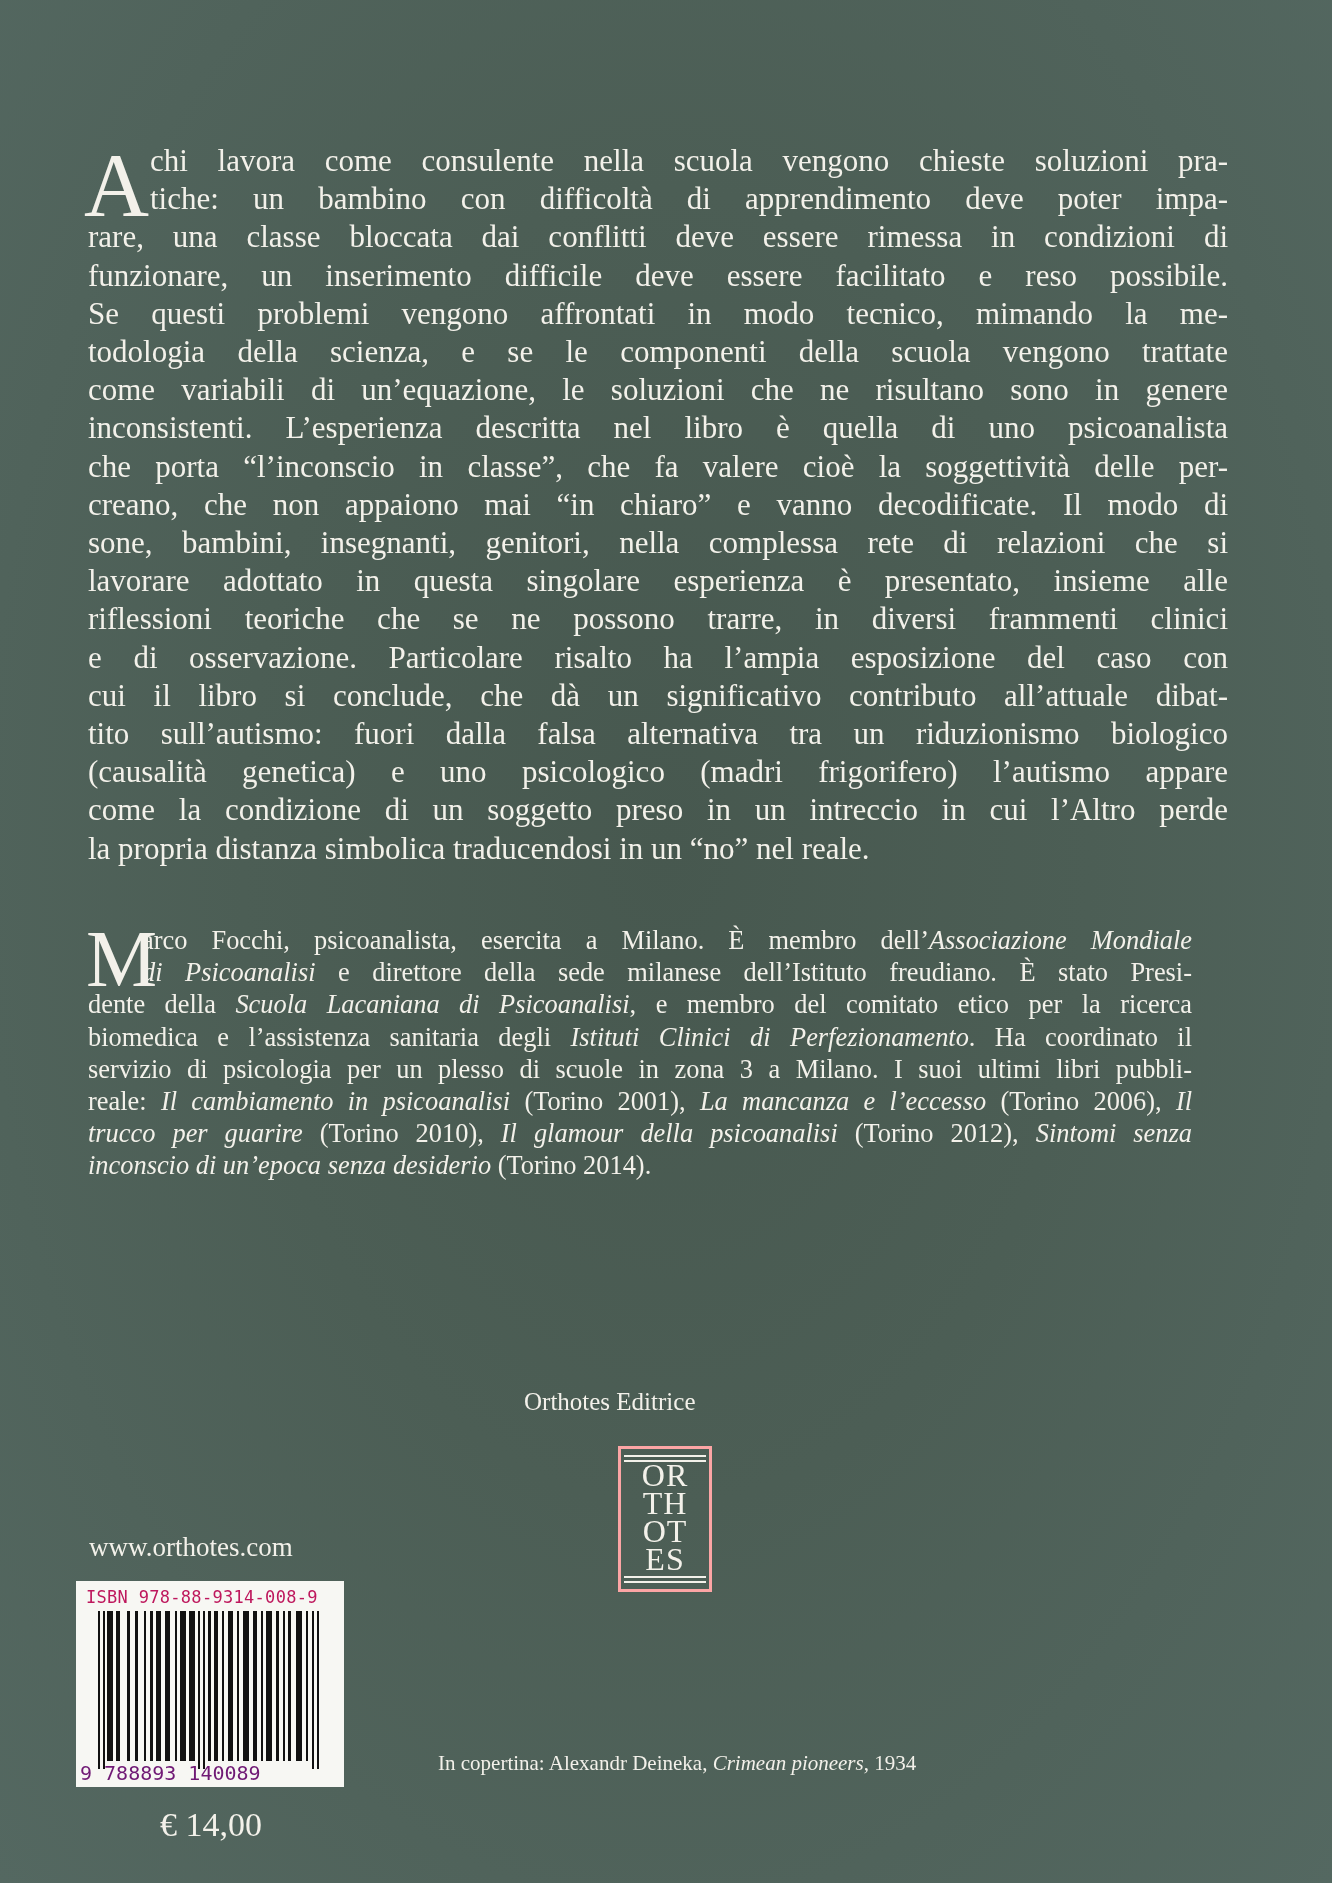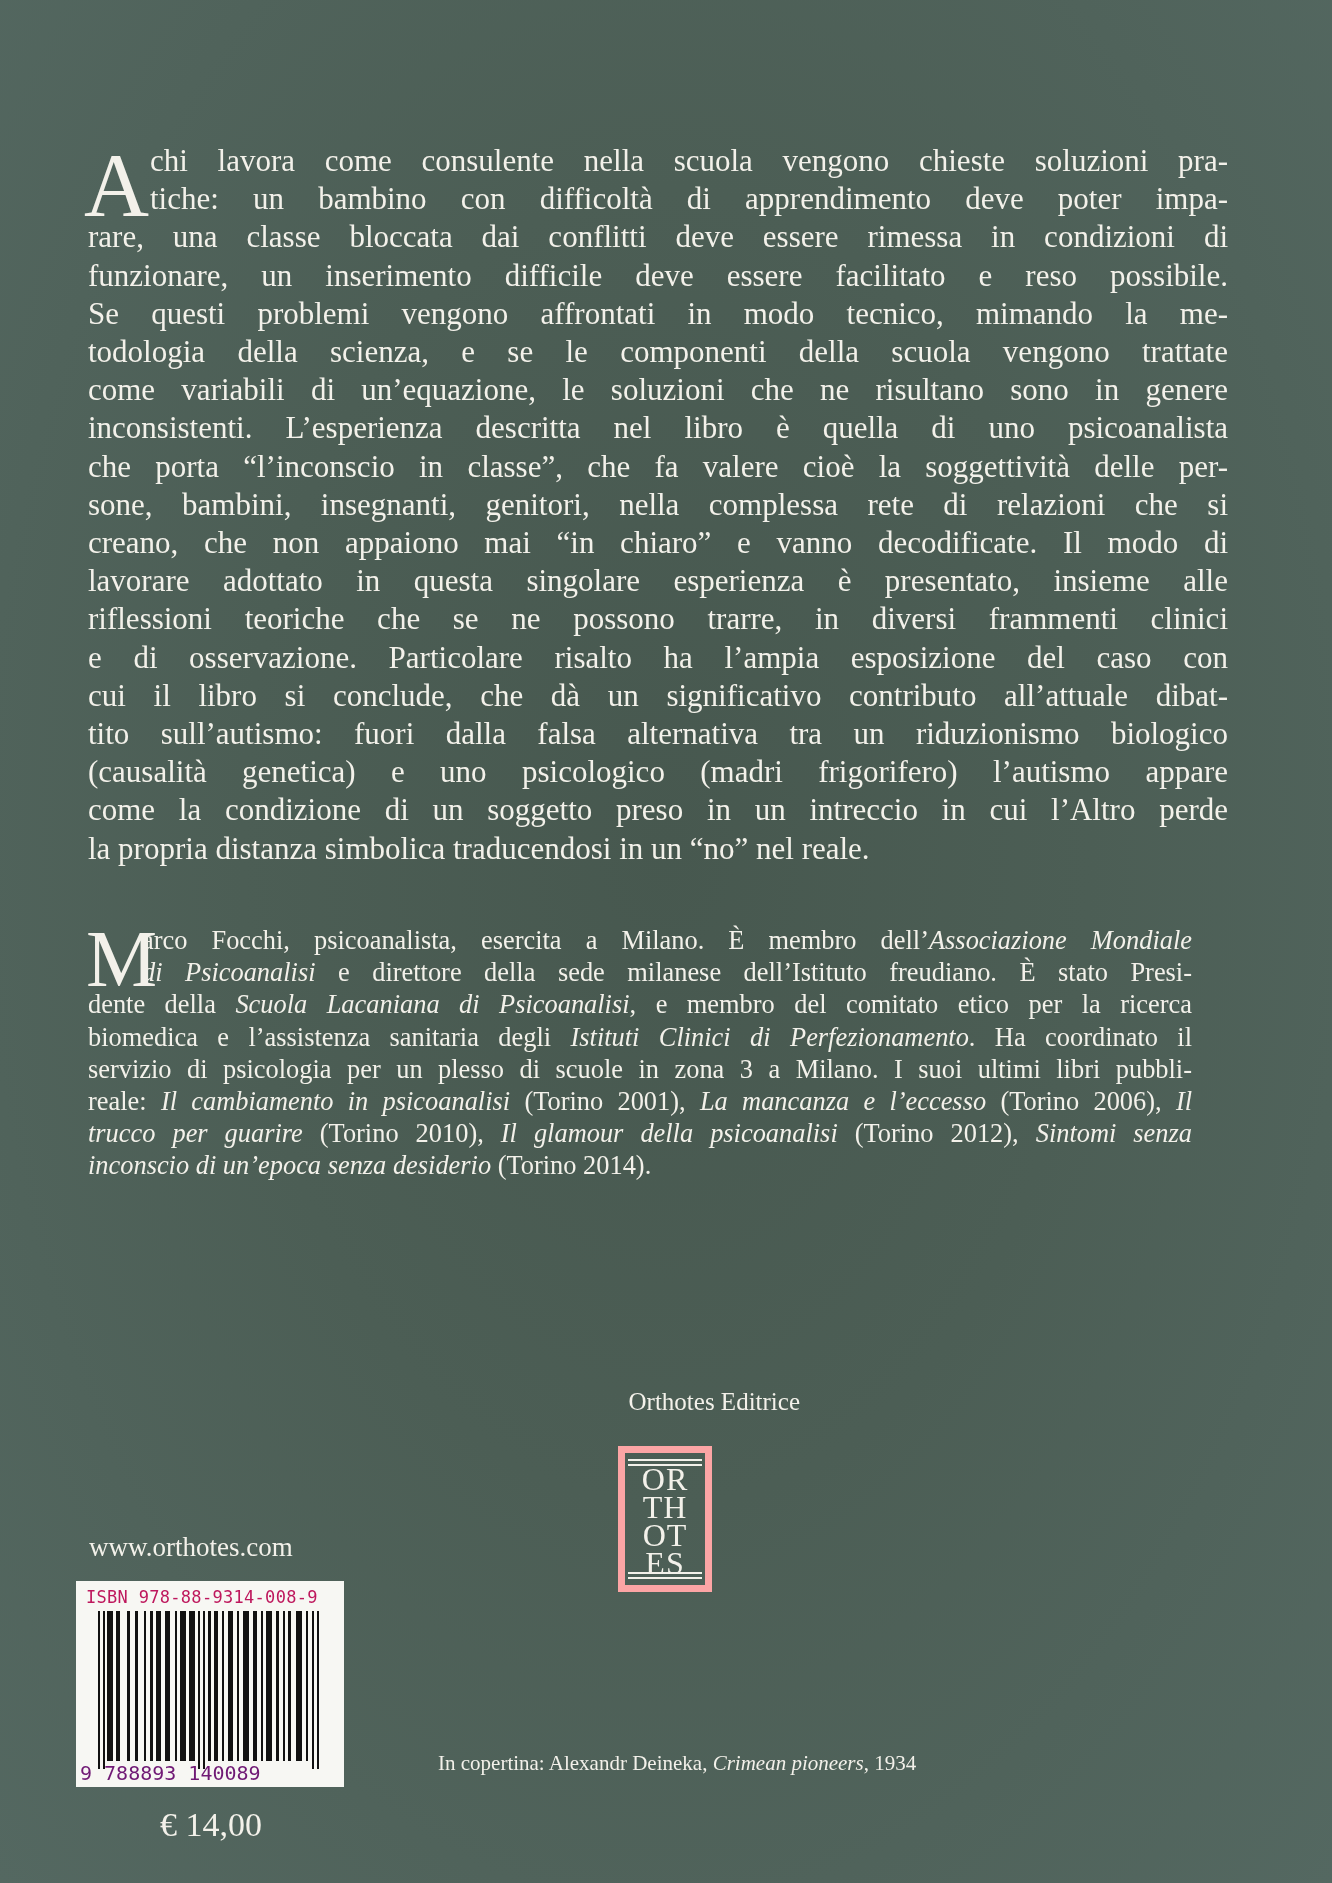--- a/index.html
+++ b/index.html
@@ -21,26 +21,26 @@
     position:absolute; font-size:90px; line-height:76px; font-weight:normal;
   }
   .blurb .indent { padding-left:62px; }
   .bio {
     left:88px; top:924px; width:1104px;
     font-size:26.4px; line-height:32.2px;
   }
   .bio .indent { padding-left:54px; }
   i { font-style:italic; }
   .publisher {
-    left:540px; top:1388px; width:260px; text-align:right;
+    left:524px; top:1388px; width:260px; text-align:left;
     font-size:25px;
   }
   .logo {
     left:618px; top:1446px; width:94px; height:146px;
-    box-sizing:border-box; border:7px solid #fca5a5;
+    box-sizing:border-box; border:3px solid #fca5a5;
   }
   .logo .rule { position:absolute; left:3px; right:3px; height:0; border-top:2px solid #f3f1ea; }
   .logo .letters {
     position:absolute; left:0; right:0; top:12px; text-align:center;
     font-size:32px; line-height:28px; letter-spacing:1px;
   }
   .url { left:89px; top:1532px; font-size:27px; }
   .barcode {
     left:76px; top:1581px; width:268px; height:206px; background:#f7f7f3;
   }
@@ -64,22 +64,22 @@
   <span class="dropcap" style="left:-4px; top:6px;">A</span>
   <span class="line indent">chi lavora come consulente nella scuola vengono chieste soluzioni pra-</span>
   <span class="line indent">tiche: un bambino con difficoltà di apprendimento deve poter impa-</span>
   <span class="line">rare, una classe bloccata dai conflitti deve essere rimessa in condizioni di</span>
   <span class="line">funzionare, un inserimento difficile deve essere facilitato e reso possibile.</span>
   <span class="line">Se questi problemi vengono affrontati in modo tecnico, mimando la me-</span>
   <span class="line">todologia della scienza, e se le componenti della scuola vengono trattate</span>
   <span class="line">come variabili di un’equazione, le soluzioni che ne risultano sono in genere</span>
   <span class="line">inconsistenti. L’esperienza descritta nel libro è quella di uno psicoanalista</span>
   <span class="line">che porta “l’inconscio in classe”, che fa valere cioè la soggettività delle per-</span>
+  <span class="line">creano, che non appaiono mai “in chiaro” e vanno decodificate. Il modo di</span>
   <span class="line">sone, bambini, insegnanti, genitori, nella complessa rete di relazioni che si</span>
-  <span class="line">creano, che non appaiono mai “in chiaro” e vanno decodificate. Il modo di</span>
   <span class="line">lavorare adottato in questa singolare esperienza è presentato, insieme alle</span>
   <span class="line">riflessioni teoriche che se ne possono trarre, in diversi frammenti clinici</span>
   <span class="line">e di osservazione. Particolare risalto ha l’ampia esposizione del caso con</span>
   <span class="line">cui il libro si conclude, che dà un significativo contributo all’attuale dibat-</span>
   <span class="line">tito sull’autismo: fuori dalla falsa alternativa tra un riduzionismo biologico</span>
   <span class="line">(causalità genetica) e uno psicologico (madri frigorifero) l’autismo appare</span>
   <span class="line">come la condizione di un soggetto preso in un intreccio in cui l’Altro perde</span>
   <span class="line last">la propria distanza simbolica traducendosi in un “no” nel reale.</span>
 </div>
 

